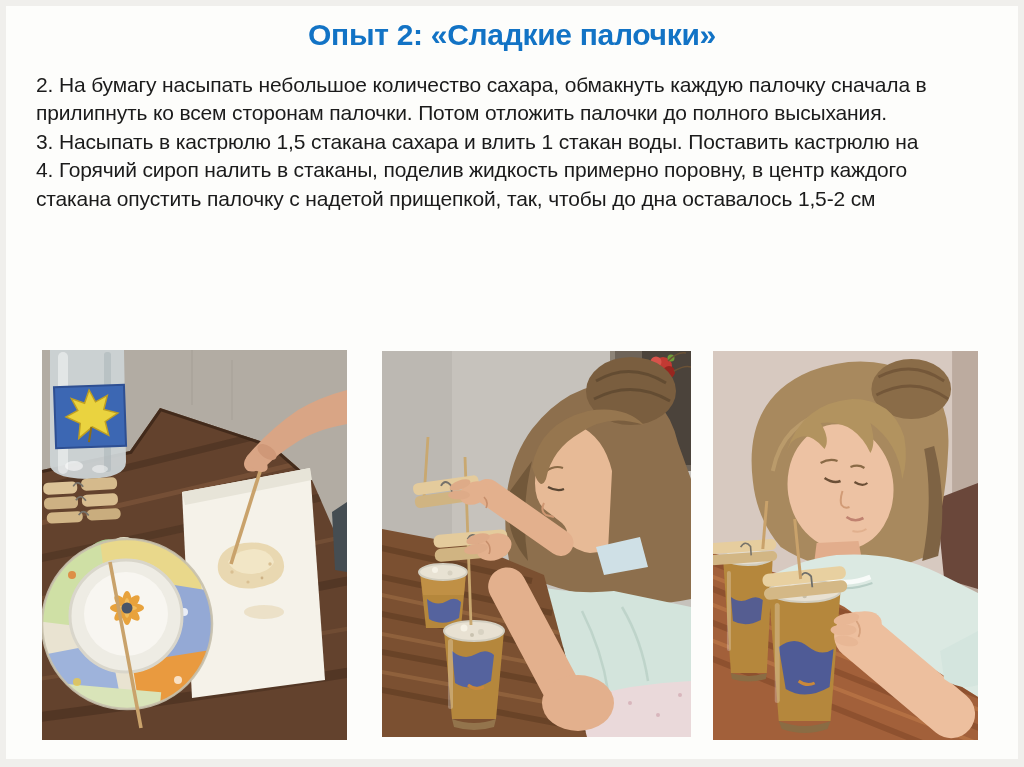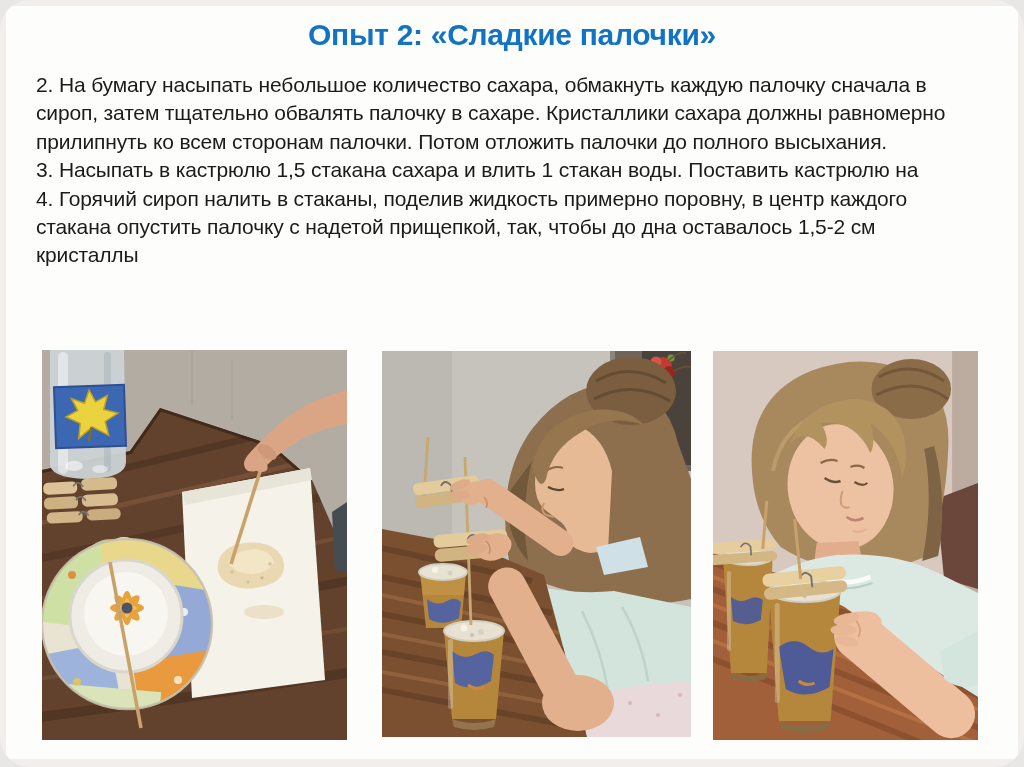--- a/index.html
+++ b/index.html
@@ -1,17 +1,17 @@
 <!DOCTYPE html>
 <html><head>
 <meta charset="utf-8">
 <style>
   html,body{margin:0;padding:0;background:#e8e7e5;}
   .page{position:relative;width:1024px;height:767px;background:#f0efec;overflow:hidden;
-        font-family:"Liberation Sans",sans-serif;border-radius:30px;}
+        font-family:"Liberation Sans",sans-serif;}
   .slide{position:absolute;left:6px;top:6px;width:1012px;height:753px;background:#fdfdfb;}
   .title{position:absolute;left:0;top:12px;width:100%;margin:0;text-align:center;
          font-size:30px;font-weight:700;color:#1273c5;letter-spacing:-0.3px;}
   .bodytext{position:absolute;left:30px;top:65px;width:975px;color:#1b1b1b;
             font-size:21px;line-height:28.4px;letter-spacing:-0.15px;}
   .line{white-space:nowrap;}
   figure{margin:0;position:absolute;overflow:hidden;background:#b9b3ac;}
   figure svg{display:block;}
   .photo1{left:36px;top:344px;width:305px;height:390px;}
   .photo2{left:376px;top:345px;width:309px;height:386px;}
@@ -20,26 +20,24 @@
 </head>
 <body>
 
 <div class="page">
  <div class="slide">
 
   <h1 class="title">Опыт 2: «Сладкие палочки»</h1>
 
   <div class="bodytext">
     <div class="line">2. На бумагу насыпать небольшое количество сахара, обмакнуть каждую палочку сначала в</div>
-    <div class="line">сироп, затем тщательно обвалять палочку в сахаре. Кристаллики сахара должны равномерно</div>
     <div class="line">прилипнуть ко всем сторонам палочки. Потом отложить палочки до полного высыхания.</div>
     <div class="line">3. Насыпать в кастрюлю 1,5 стакана сахара и влить 1 стакан воды. Поставить кастрюлю на</div>
     <div class="line">4. Горячий сироп налить в стаканы, поделив жидкость примерно поровну, в центр каждого</div>
     <div class="line">стакана опустить палочку с надетой прищепкой, так, чтобы до дна оставалось 1,5-2 см</div>
-    <div class="line">кристаллы</div>
   </div>
 
   <figure class="photo1">
    <svg viewBox="0 0 305 390" width="100%" height="100%" preserveAspectRatio="none">
     <defs>
       <clipPath id="p1table">
               <path d="M0,120 L88,101 L118,58 L230,95 L270,130 L305,210 L305,390 L0,390 Z"></path>
             </clipPath>
       <clipPath id="p1plate">
               <circle cx="85" cy="274" r="85"></circle>

